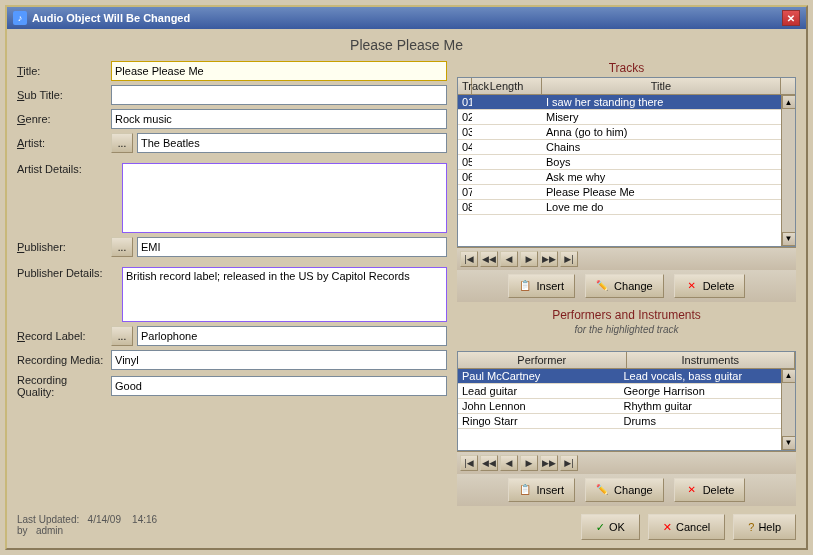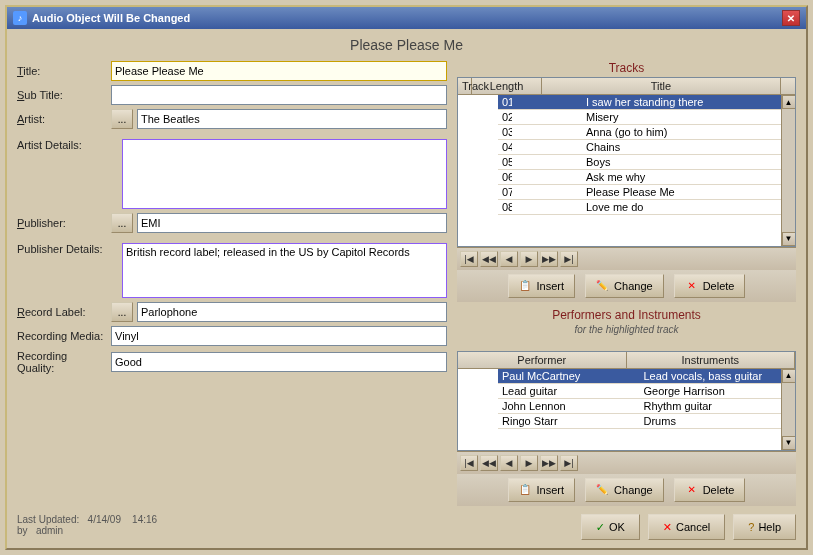--- a/index.html
+++ b/index.html
@@ -184,21 +184,20 @@
     .table-header-cell {
       padding: 2px 4px;
       font-size: 11px;
       color: #222;
       border-right: 1px solid #9a8a6a;
       text-align: center;
     }
     .table-body {
       flex: 1;
       overflow-y: auto;
-      padding-left: 40px;
     }
     .table-row {
       display: flex;
       border-bottom: 1px solid #e0d8c8;
     }
     .table-row.selected {
       background: #3a5a9f;
       color: white;
     }
     .table-cell {
@@ -347,20 +346,24 @@
         <div class="field-row">
           <span class="field-label"><span class="underline">T</span>itle:</span>
           <input class="field-input highlighted" type="text" value="Please Please Me" style="">
         </div>
 
         <div class="field-row">
           <span class="field-label"><span class="underline">S</span>ub Title:</span>
           <input class="field-input" type="text" value="" style="">
         </div>
 
+        <div class="field-row">
+          <span class="field-label"><span class="underline">G</span>enre:</span>
+          <input class="field-input" type="text" value="Rock music" style="">
+        </div>
 
         <div class="field-row">
           <span class="field-label"><span class="underline">A</span>rtist:</span>
           <button class="browse-btn">...</button>
           <input class="field-input" type="text" value="The Beatles" style="flex: 1 1 0%;">
         </div>
 
         <div class="textarea-row">
           <span class="field-label">Artist Details:</span>
           <textarea class="field-textarea" style=""></textarea>

